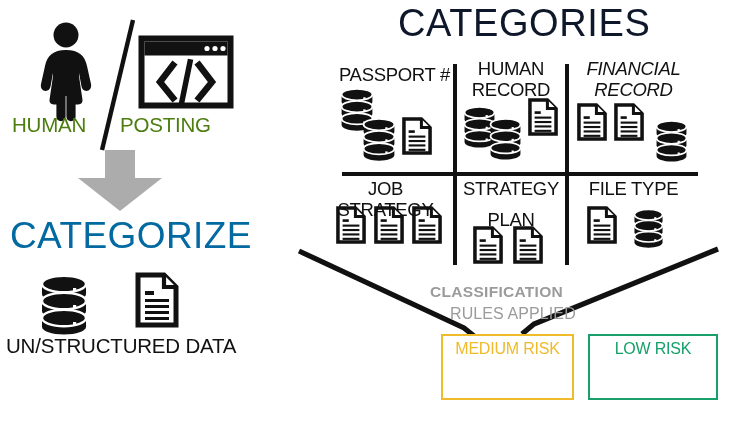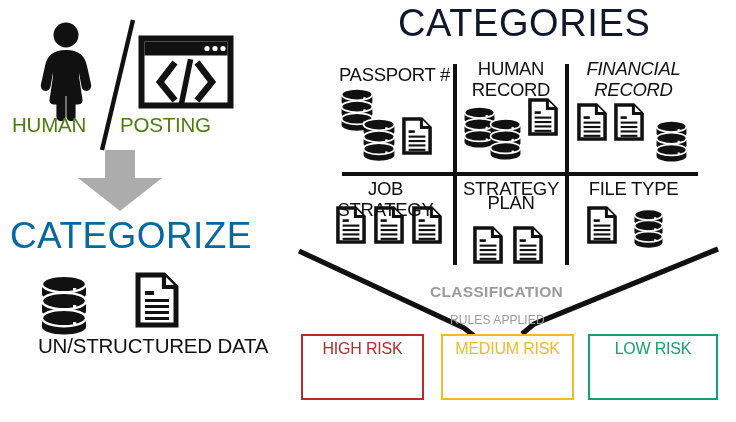--- a/index.html
+++ b/index.html
@@ -34,21 +34,21 @@
     left:10px;top:215px;
     font-size:37px;letter-spacing:0.4px;font-weight:400;color:#0369a1;
     white-space:nowrap;
   }
 
   #db-unstructured{left:40px;top:275px;width:48px;height:54px;}
   #doc-structured{left:135px;top:272px;width:44px;height:56px;}
 
   #label-unstructured{
     left:6px;top:334px;
-    font-size:20.5px;letter-spacing:-0.2px;color:#111;white-space:nowrap;margin-left:32px;
+    font-size:20.5px;letter-spacing:-0.2px;color:#111;white-space:nowrap;
   }
 
   
   #categories-title{
     left:398px;top:2px;
     font-size:38px;letter-spacing:0.6px;color:#0f172a;white-space:nowrap;
   }
 
   
   .rule{background:#111111;}
@@ -78,22 +78,22 @@
   
   #funnel{left:288px;top:243px;width:448px;height:110px;}
 
   
   #classification-text{
     left:430px;top:283px;
     font-size:15.5px;font-weight:bold;letter-spacing:0.3px;
     color:#9b9b9b;white-space:nowrap;text-align:center;
   }
   #rules-text{
-    left:450px;top:313px;
-    font-size:12px;letter-spacing:0.1px;
+    left:450px;top:305px;
+    font-size:16px;letter-spacing:0.1px;
     color:#9b9b9b;white-space:nowrap;
   }
 
   
   .risk-box{
     position:absolute;top:334px;
     height:66px;
     border:2.5px solid #000;
     background:#ffffff;
     box-sizing:border-box;
@@ -367,21 +367,21 @@
         <rect x="7.5" y="21" width="19" height="2.4" fill="#111"></rect>
         <rect x="7.5" y="26" width="19" height="2.4" fill="#111"></rect>
         <rect x="7.5" y="31" width="19" height="2.4" fill="#111"></rect>
         <rect x="7.5" y="36" width="19" height="2.4" fill="#111"></rect>
       </svg>
     </div>
   </div>
 
   <div class="cell" id="cell-strategy">
     <div class="cell-title">STRATEGY</div>
-    <div class="cell-title" style="top:14px;">PLAN</div>
+    <div class="cell-title" style="top:31px;">PLAN</div>
     <div class="icon-row" style="left:16px;top:48px;">
       <svg viewBox="0 0 34 43" width="30" height="38" aria-hidden="true">
         <path d="M2.2 2.2 L22 2.2 L31.8 12 L31.8 40.8 L2.2 40.8 Z" fill="none" stroke="#111" stroke-width="4"></path>
         <path d="M22 2.2 L22 12 L31.8 12" fill="#fff" stroke="#111" stroke-width="3.4"></path>
         <rect x="7.5" y="15" width="7" height="3" fill="#111"></rect>
         <rect x="7.5" y="21" width="19" height="2.4" fill="#111"></rect>
         <rect x="7.5" y="26" width="19" height="2.4" fill="#111"></rect>
         <rect x="7.5" y="31" width="19" height="2.4" fill="#111"></rect>
         <rect x="7.5" y="36" width="19" height="2.4" fill="#111"></rect>
       </svg>
@@ -433,23 +433,20 @@
   <div class="abs" id="funnel">
     <svg viewBox="0 0 448 110" width="448" height="110" aria-hidden="true">
       <path d="M11 8 L176 85 L186 93" fill="none" stroke="#111" stroke-width="5.2" stroke-linecap="butt" stroke-linejoin="miter"></path>
       <path d="M430 6 L246 81 L234 91" fill="none" stroke="#111" stroke-width="5.2" stroke-linecap="butt" stroke-linejoin="miter"></path>
     </svg>
   </div>
 
   <div class="abs" id="classification-text" style="color: rgb(155, 155, 155);">CLASSIFICATION</div>
   <div class="abs" id="rules-text" style="color: rgb(155, 155, 155);">RULES APPLIED</div>
 
-  <div class="risk-box" id="risk-high" style="border-color: rgb(181, 43, 39);">
-    <div class="risk-label" style="color: rgb(181, 43, 39);">HIGH RISK</div>
-  </div>
   <div class="risk-box" id="risk-medium" style="border-color: rgb(239, 187, 43);">
     <div class="risk-label" style="color: rgb(239, 187, 43);">MEDIUM RISK</div>
   </div>
   <div class="risk-box" id="risk-low" style="border-color: rgb(23, 160, 106);">
     <div class="risk-label" style="color: rgb(23, 160, 106);">LOW RISK</div>
   </div>
 
 </div>
 
 </body></html>

